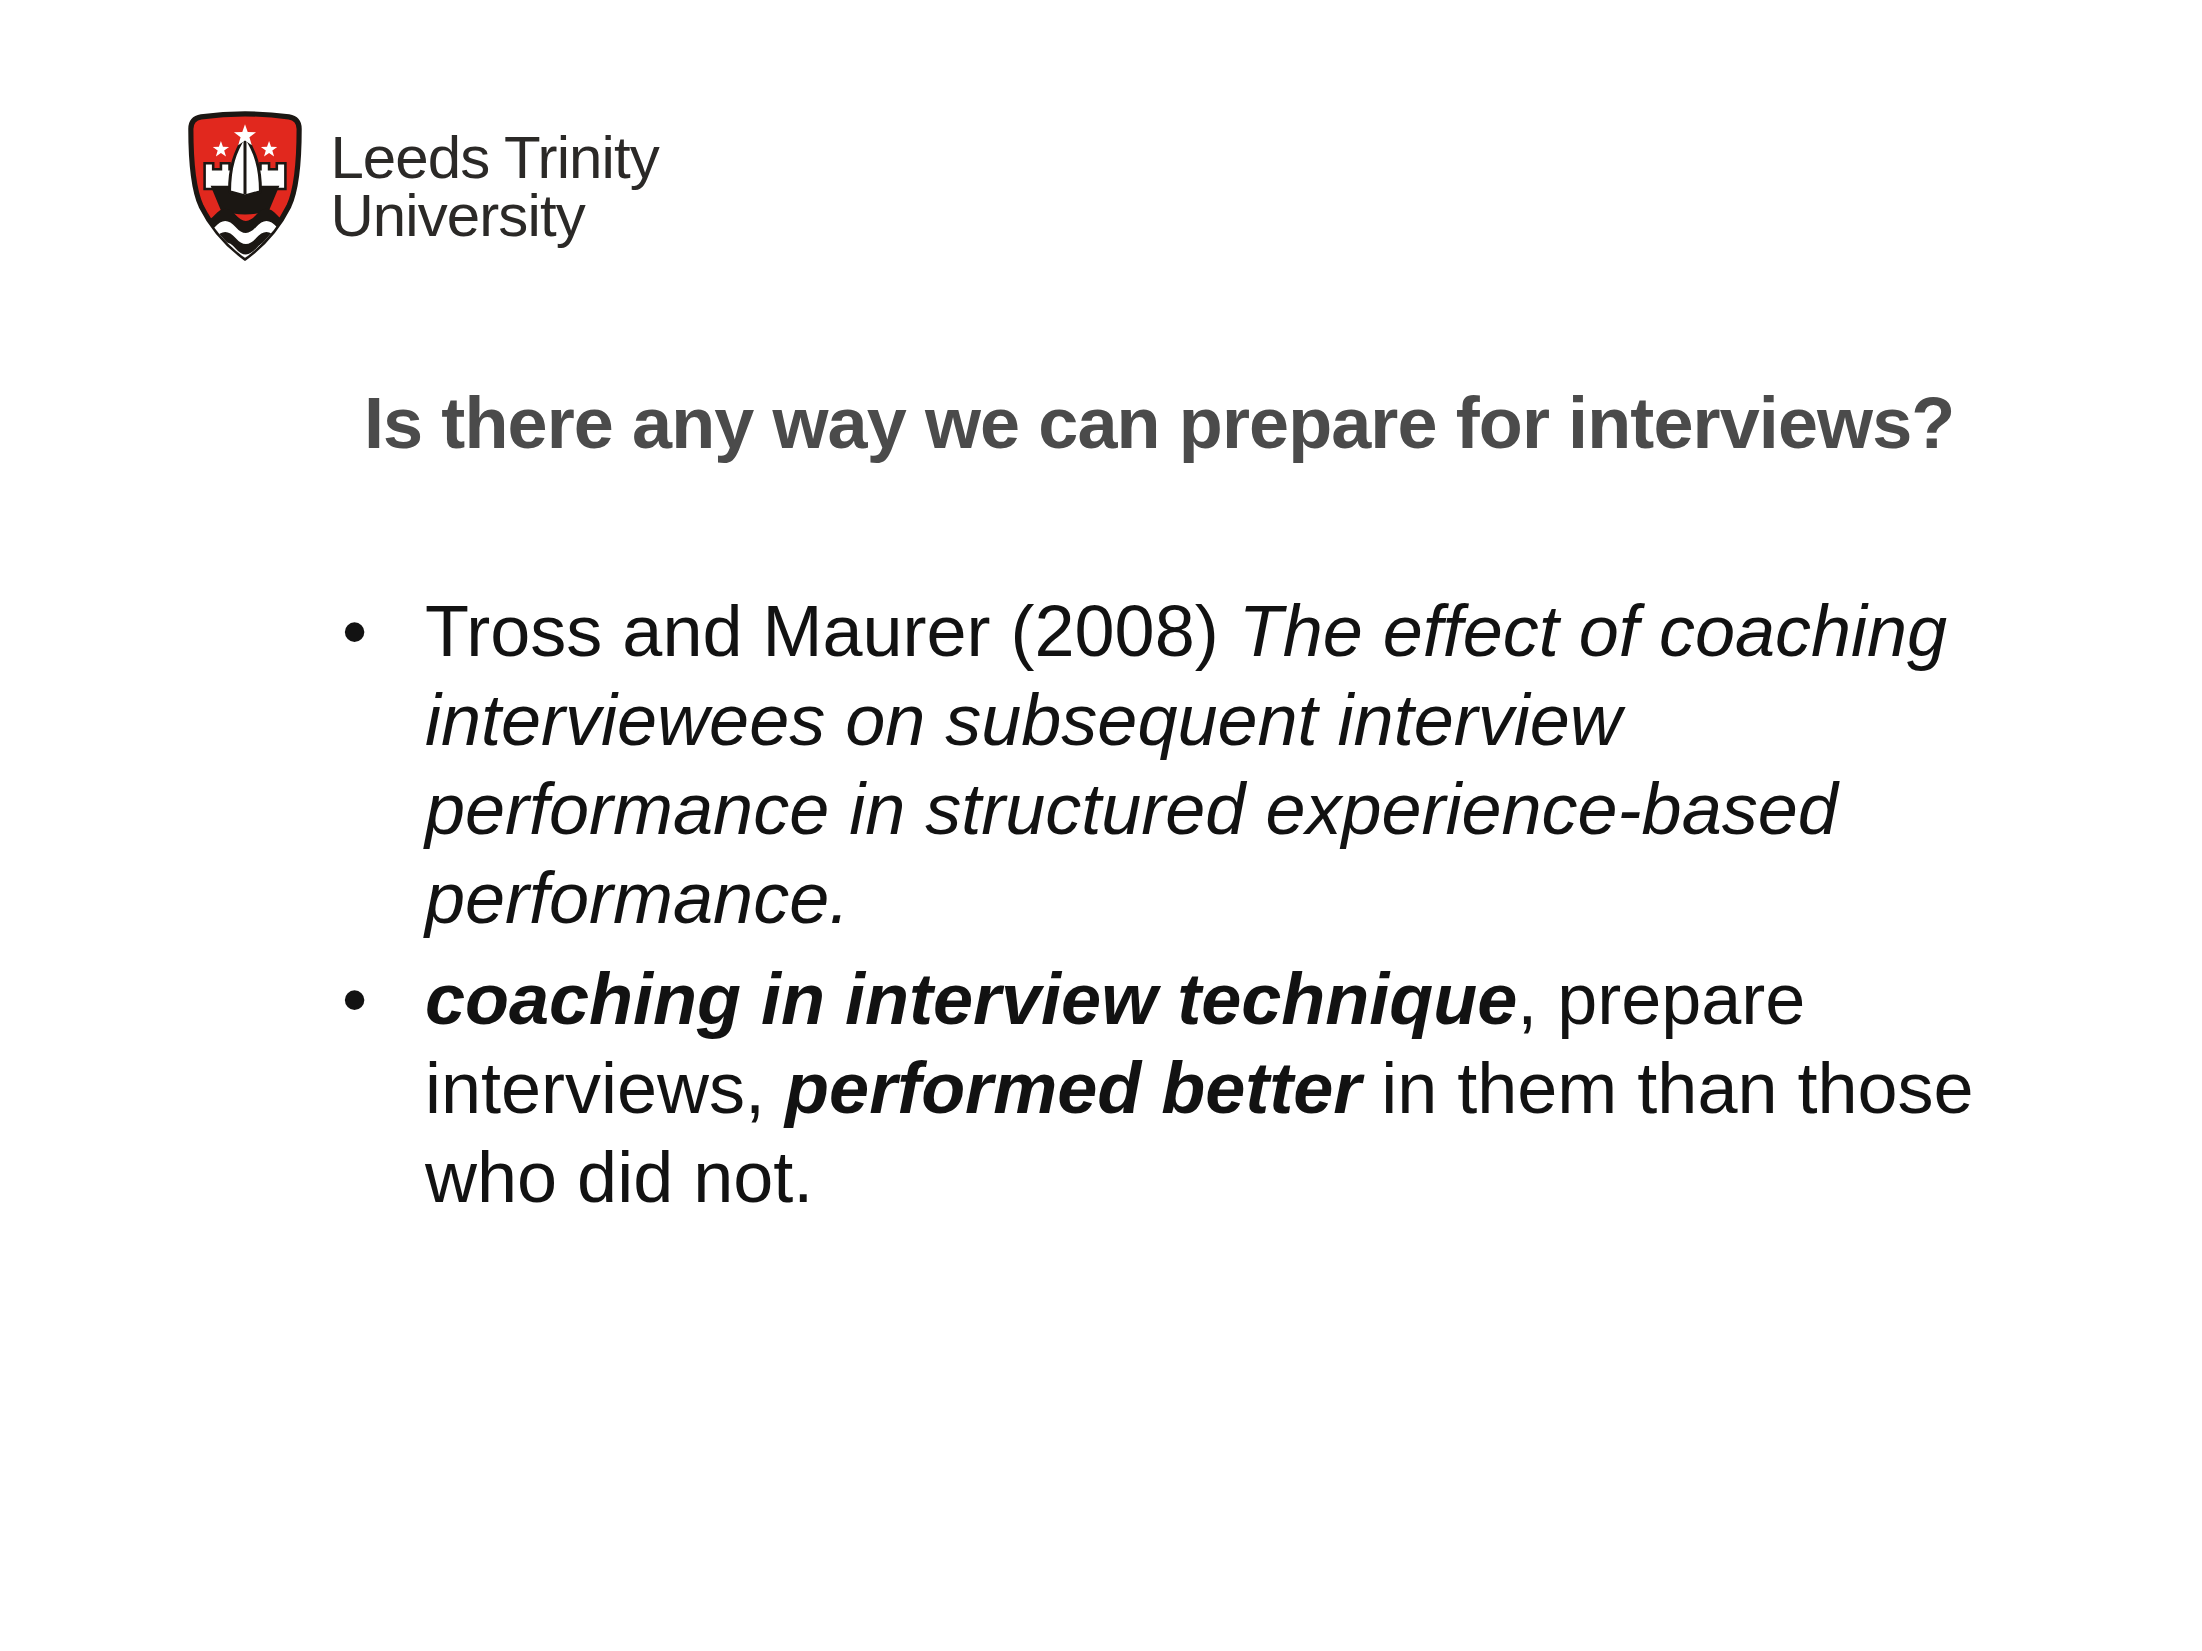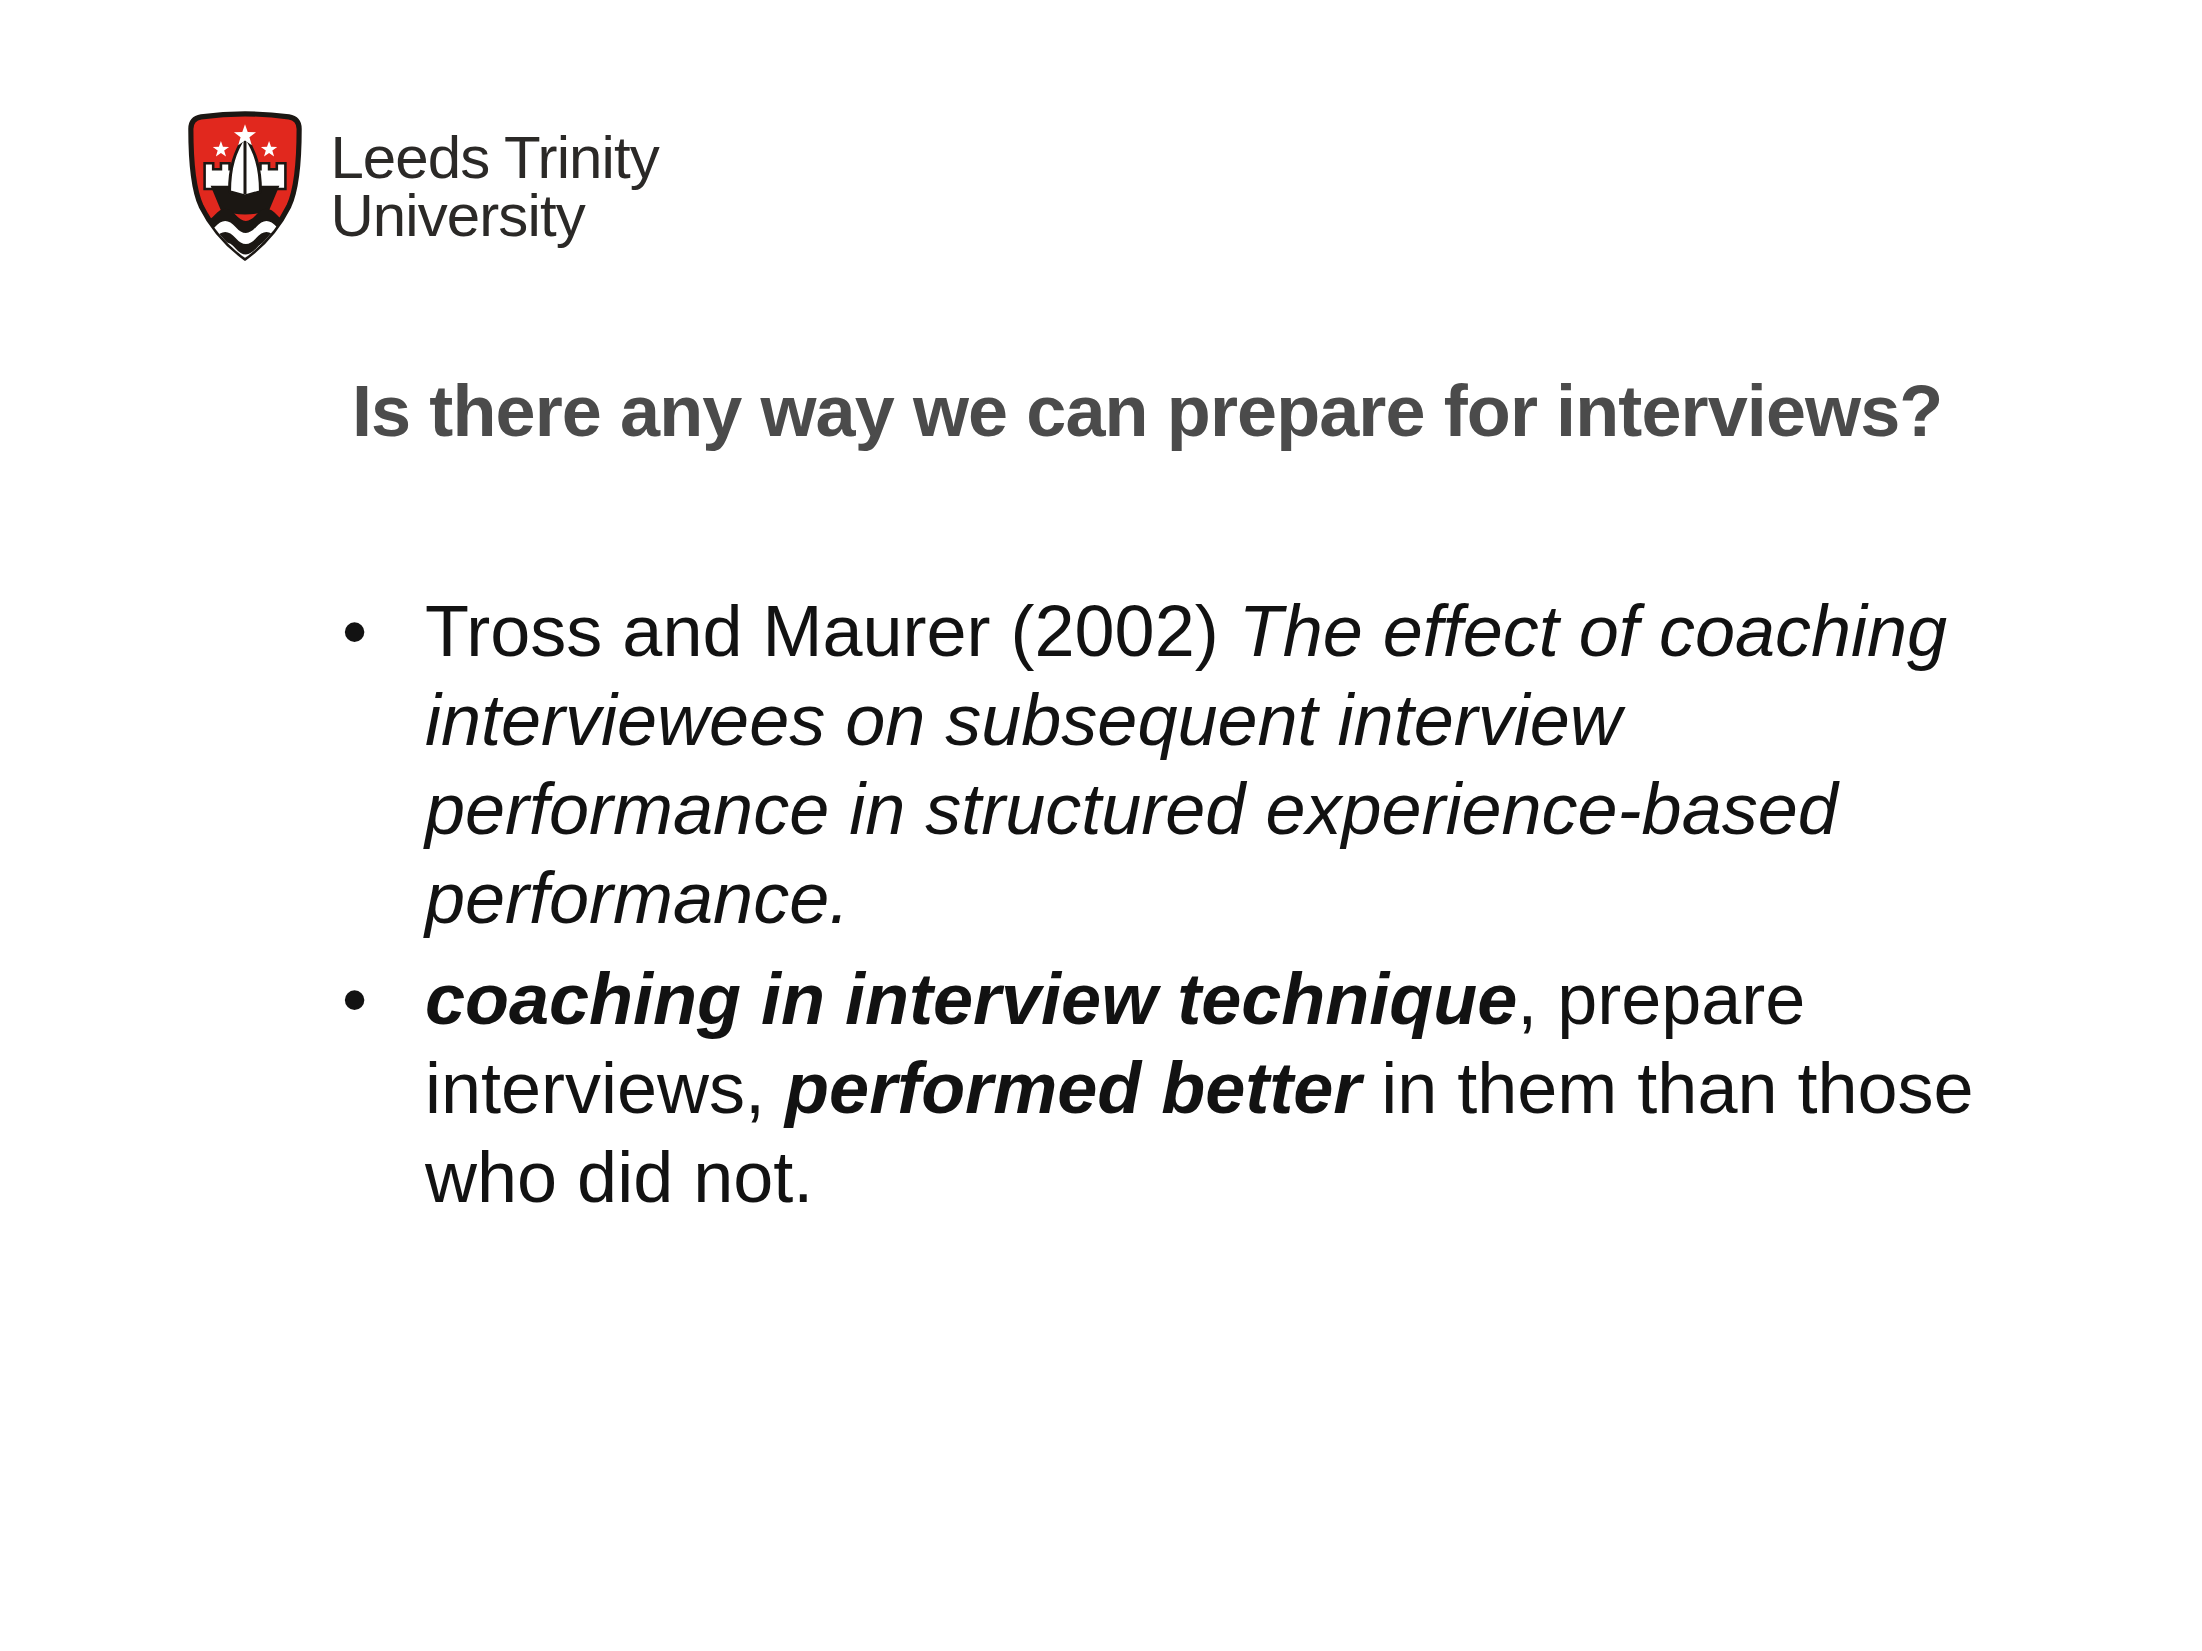--- a/index.html
+++ b/index.html
@@ -36,21 +36,21 @@
     letter-spacing: -0.9px;
     color: var(--logo-text, #2b2927);
     white-space: nowrap;
   }
 
   
   .title {
     position: absolute;
     left: 348px;
     top: 368px;
-    margin: 4px;
+    margin: 16px;
     font-size: 72px;
     line-height: 79px;
     font-weight: 700;
     letter-spacing: -0.9px;
     color: var(--title-color, #4b4b4b);
     white-space: nowrap;
   }
 
   
   .bullets {
@@ -129,21 +129,21 @@
       <div>University</div>
     </div>
   </div>
 
   <h1 class="title">Is there any way we can prepare for interviews?</h1>
 
   <ul class="bullets">
       <li class="bullet-item">
         <span class="bullet-marker">•</span>
         <div class="bullet-lines">
-          <div class="bullet-line"><span class="run-regular">Tross and Maurer (2002) </span><span class="run-italic">The effect of coaching</span></div>
+          <div class="bullet-line"><span class="run-regular">Tross and Maurer (2008) </span><span class="run-italic">The effect of coaching</span></div>
           <div class="bullet-line"><span class="run-italic">interviewees on subsequent interview</span></div>
           <div class="bullet-line"><span class="run-italic">performance in structured experience-based</span></div>
           <div class="bullet-line"><span class="run-italic">performance.</span></div>
         </div>
       </li>
       <li class="bullet-item">
         <span class="bullet-marker">•</span>
         <div class="bullet-lines">
           <div class="bullet-line"><span class="run-bold-italic">coaching in interview technique</span><span class="run-regular">, prepare</span></div>
           <div class="bullet-line"><span class="run-regular">interviews, </span><span class="run-bold-italic">performed better</span><span class="run-regular"> in them than those</span></div>

